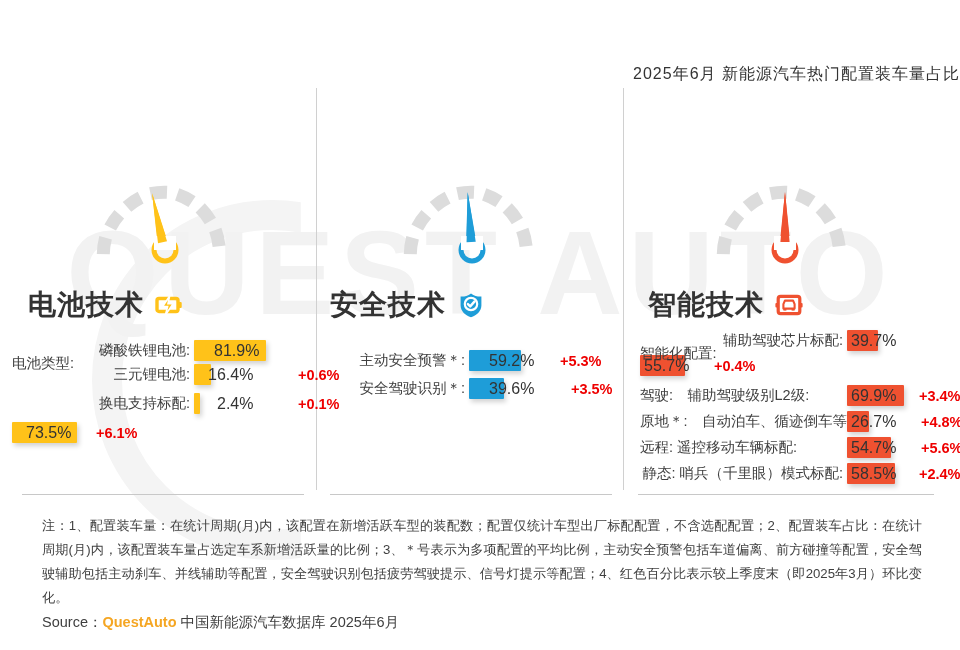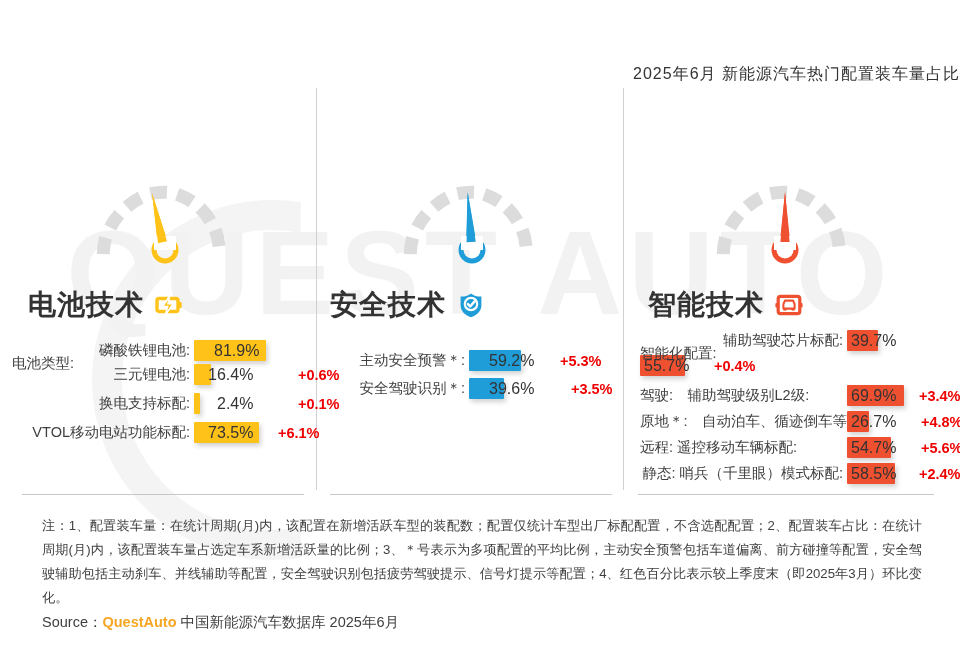--- a/index.html
+++ b/index.html
@@ -259,21 +259,20 @@
     <div class="row" style="margin-top:8px;">
       <span class="r-label" style="width:178px;">换电支持标配:</span>
       <span class="barwrap" style="width:90px;">
         <span class="bar b-yellow" style="width:6px;"></span>
         <span class="r-val" style="left:23px;">2.4%</span>
       </span>
       <span class="r-delta" style="margin-left:14px;">+0.1%</span>
     </div>
 
     <div class="row" style="margin-top:8px;">
-      <span class="r-label" style="width:178px;">VTOL移动电站功能标配:</span>
       <span class="barwrap" style="width:78px;">
         <span class="bar b-yellow" style="width:65px;"></span>
         <span class="r-val" style="left:14px;">73.5%</span>
       </span>
       <span class="r-delta" style="margin-left:6px;">+6.1%</span>
     </div>
   </div>
 
   <div class="rows" id="rows-safety">
     <div class="row" style="margin-bottom:7px;">

